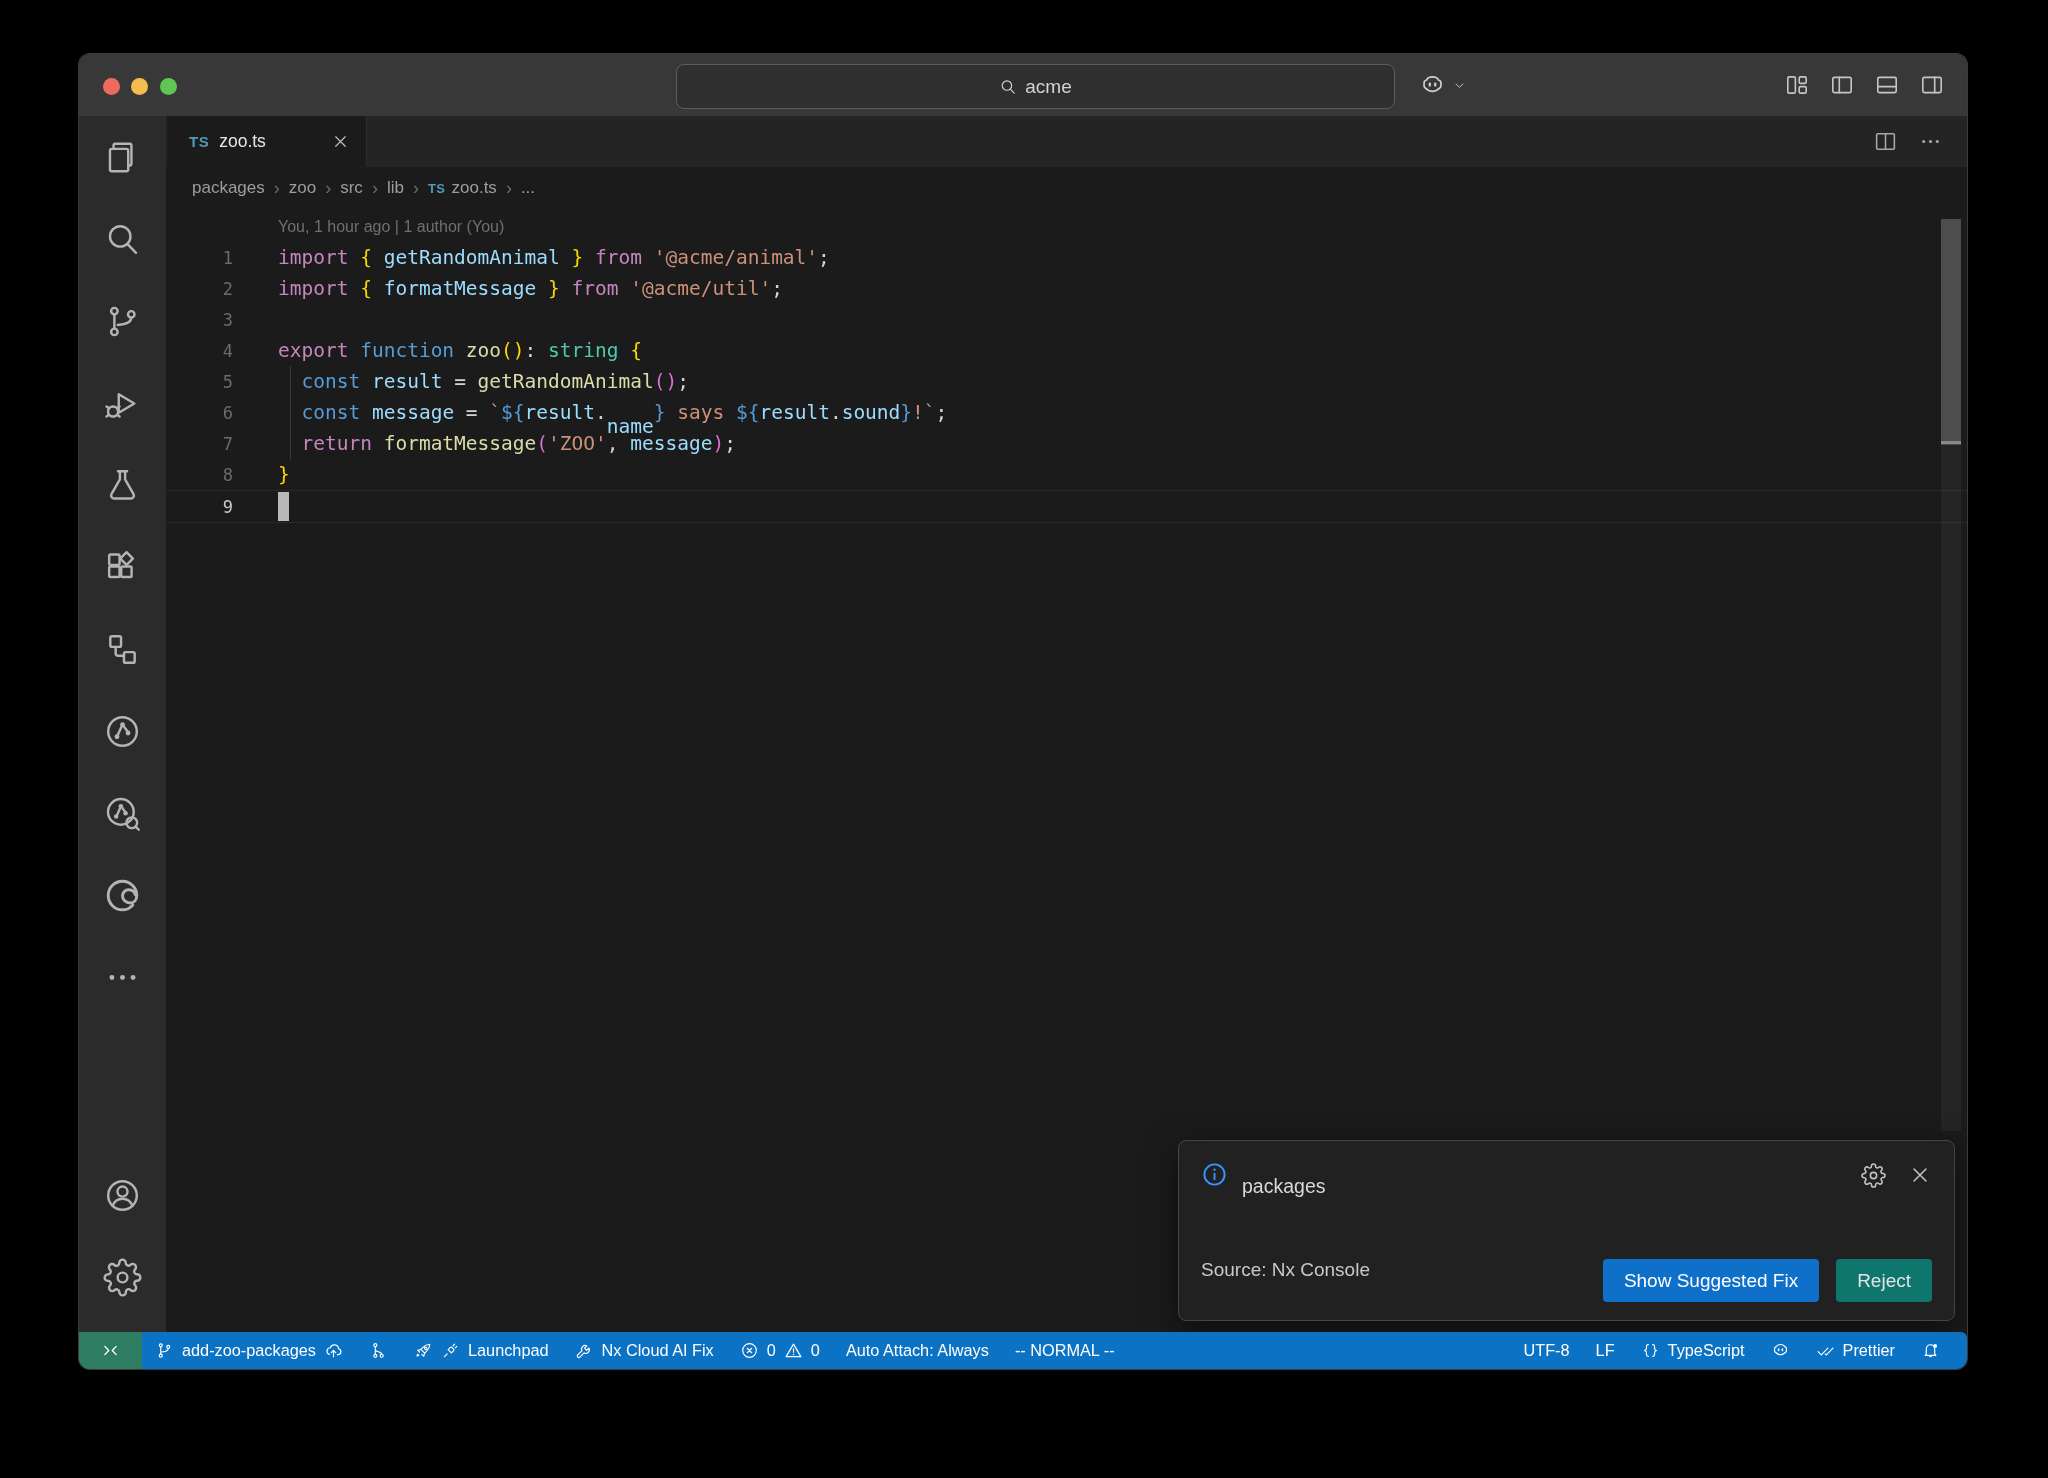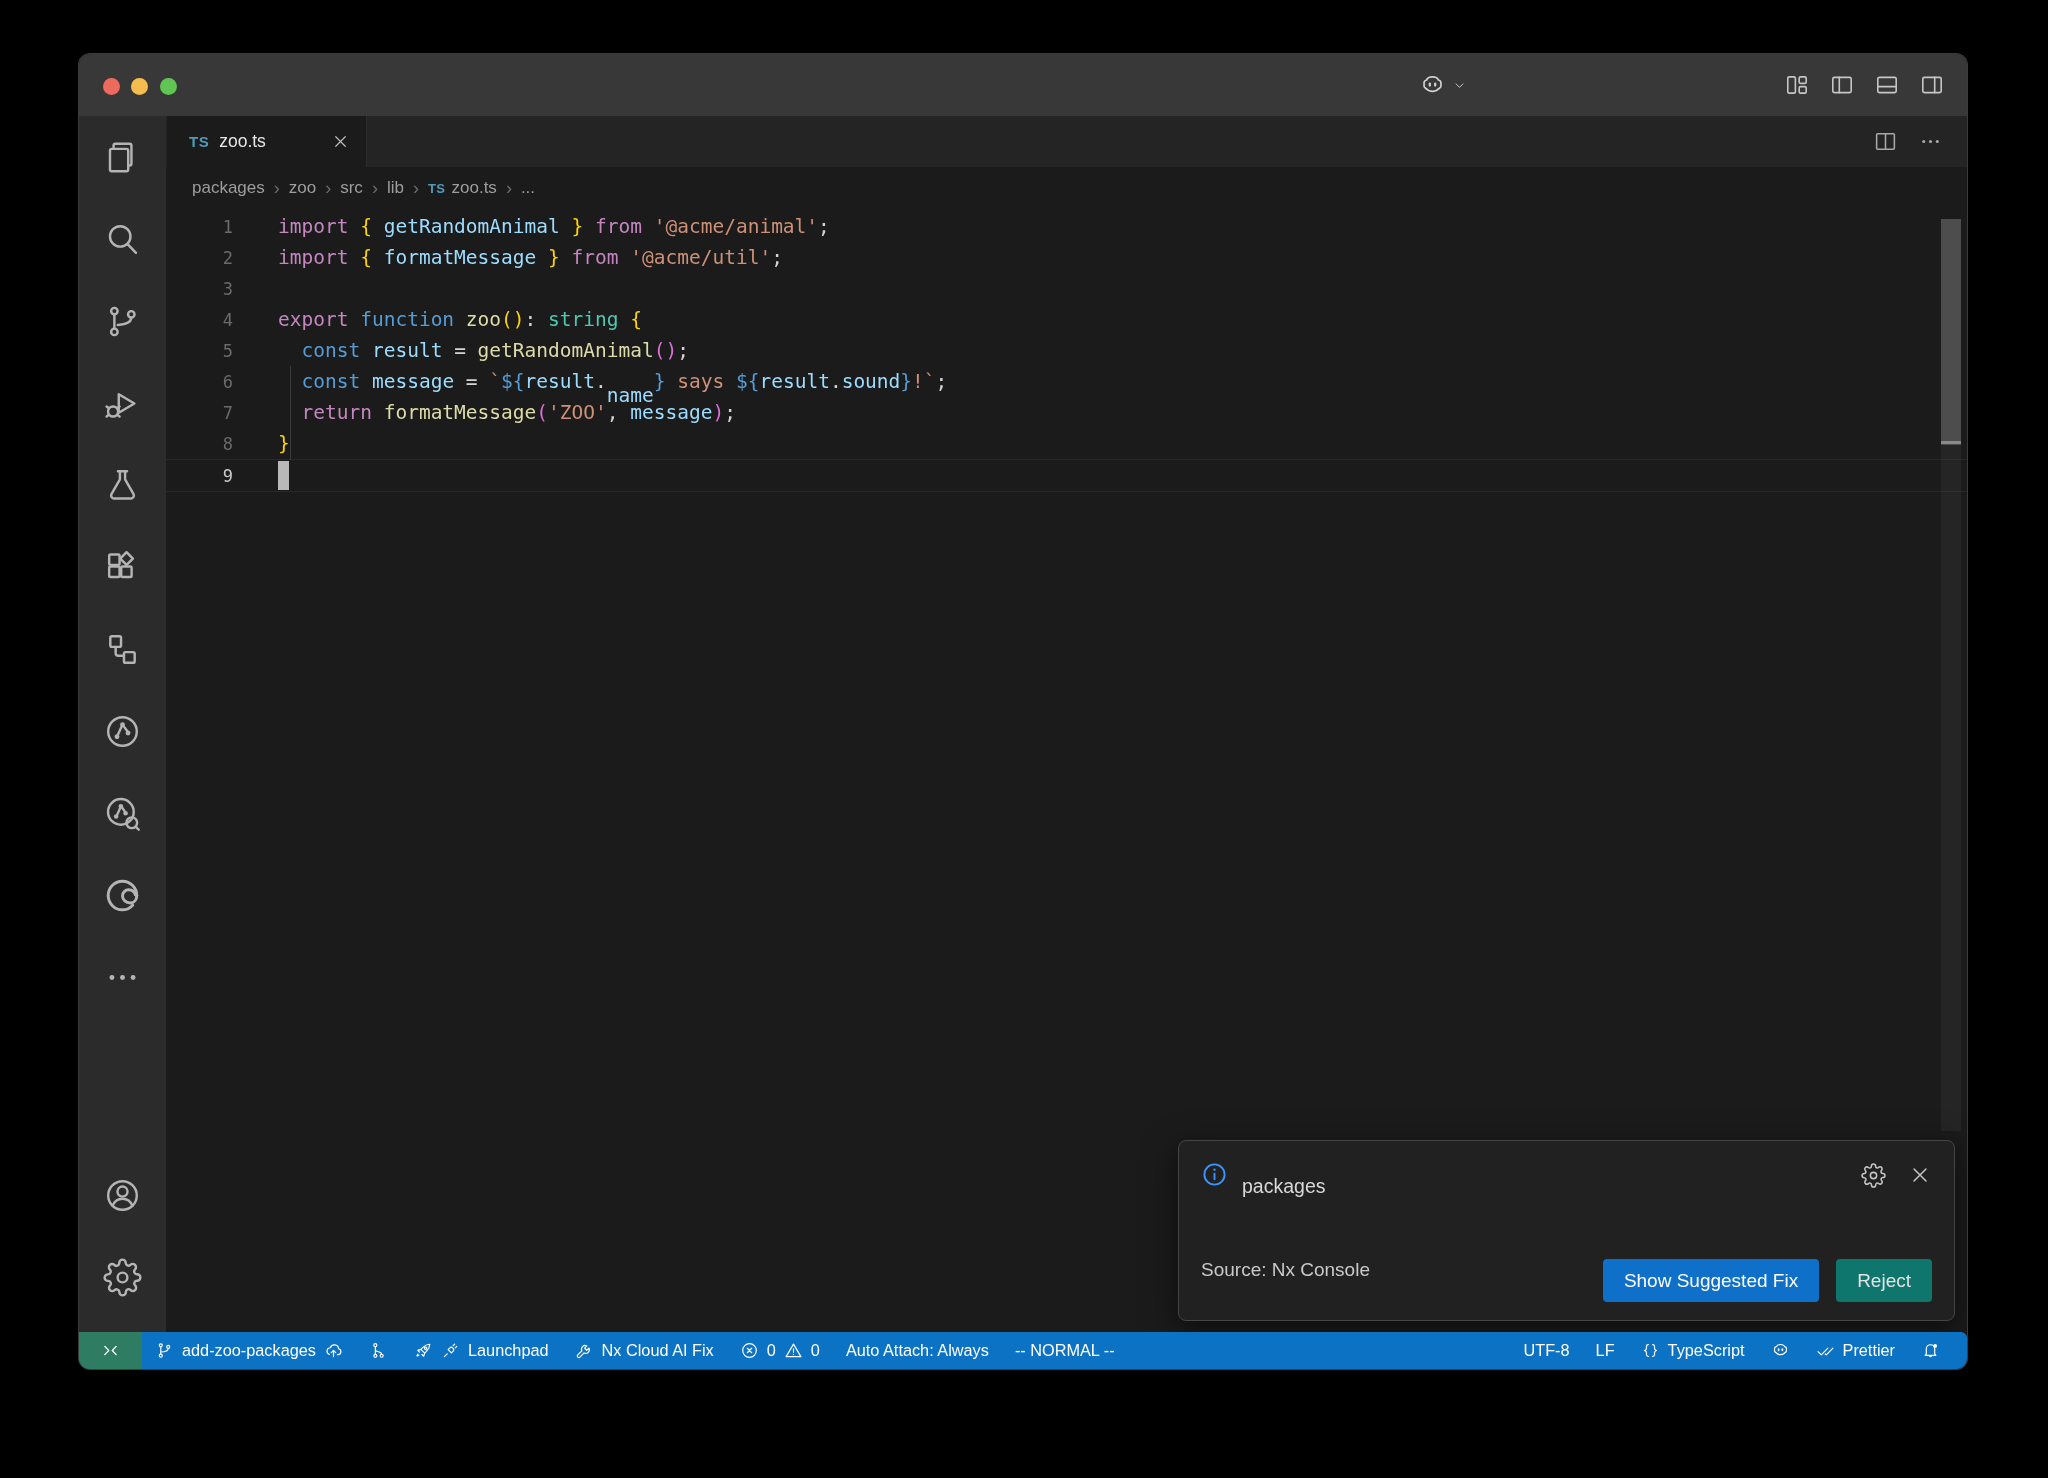--- a/index.html
+++ b/index.html
@@ -98,20 +98,29 @@
           <svg viewBox="0 0 24 24">
             <path d="M19 12H5.5M11 6.5L5.5 12l5.5 5.5"></path>
           </svg>
         </span>
       <span class="tbtn" style="font-size:27px">
           <svg viewBox="0 0 24 24">
             <path d="M5 12h13.5M13 6.5l5.5 5.5L13 17.5"></path>
           </svg>
         </span>
     </div>
+    <div class="searchbox">
+      <span class="icon" style="font-size:18px">
+          <svg viewBox="0 0 24 24">
+            <circle cx="10.6" cy="10.1" r="6.3"></circle>
+            <path d="M15.1 14.8l5.2 5.4"></path>
+          </svg>
+        </span>
+      <span>acme</span>
+    </div>
     <div class="copilot-menu">
       <span class="icon" style="font-size:27px">
           <svg viewBox="0 0 24 24">
             <path d="M12 4.4c3 0 4.6.9 5.2 2.7 1.4.2 2.3 1.1 2.3 2.5v2.8c0 .6-.2 1.1-.7 1.5-2 2-4.2 3.4-6.8 3.4s-4.8-1.4-6.8-3.4c-.5-.4-.7-.9-.7-1.5V9.6c0-1.4.9-2.3 2.3-2.5.6-1.8 2.2-2.7 5.2-2.7z"></path>
             <rect x="8.6" y="9.3" width="2" height="3.7" rx="1" fill="currentColor" stroke="none"></rect>
             <rect x="13.4" y="9.3" width="2" height="3.7" rx="1" fill="currentColor" stroke="none"></rect>
           </svg>
         </span>
       <span class="icon" style="font-size:15px">
           <svg viewBox="0 0 24 24">
@@ -331,20 +340,21 @@
         <span>zoo.ts</span>
       </span>
       <span class="crumb-sep">›</span>
       <span class="crumb">
         <span>...</span>
       </span>
     </div>
 
   <div class="editor">
     <div class="codewrap" id="codewrap">
+      <div class="blame-row">You, 1 hour ago | 1 author (You)</div>
     <div class="code-row">
           <span class="gutter">1</span>
           <span class="tk-kw" style="white-space: pre;">import </span>
           <span class="tk-b1" style="white-space: pre;">{</span>
           <span class="tk-vr" style="white-space: pre;"> getRandomAnimal </span>
           <span class="tk-b1" style="white-space: pre;">}</span>
           <span class="tk-kw" style="white-space: pre;"> from </span>
           <span class="tk-st" style="white-space: pre;">'@acme/animal'</span>
           <span class="tk-pn" style="white-space: pre;">;</span>
         </div>

